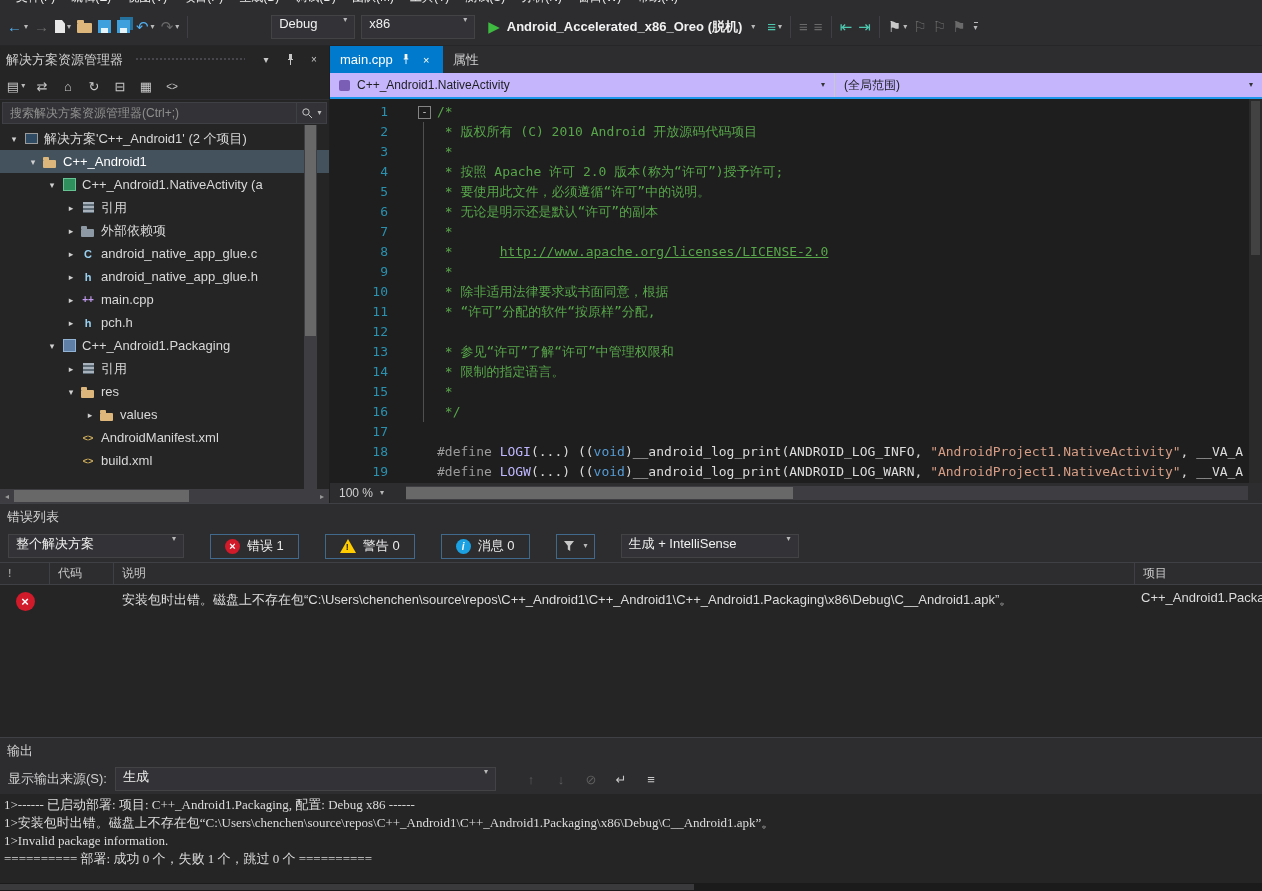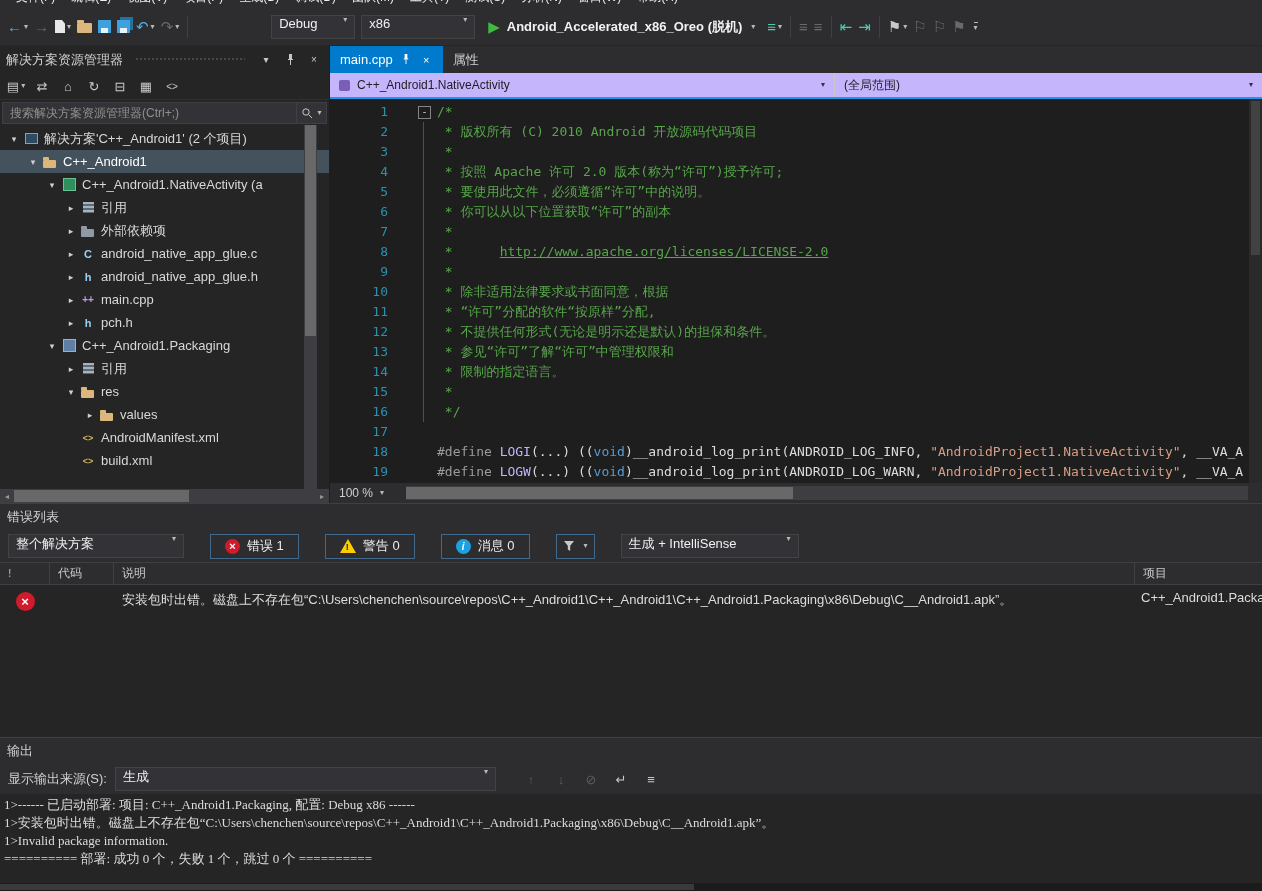--- a/index.html
+++ b/index.html
@@ -417,21 +417,21 @@
             <div class="cl">
               <span class="cmargin"></span>
               <span class="ln">5</span>
               <span class="fold guide"></span>
               <span class="ct"><span class="tk-cm"> * 要使用此文件，必须遵循“许可”中的说明。</span></span>
             </div>
             <div class="cl">
               <span class="cmargin"></span>
               <span class="ln">6</span>
               <span class="fold guide"></span>
-              <span class="ct"><span class="tk-cm"> * 你可以从以下位置获取“许可”的副本</span></span>
+              <span class="ct"><span class="tk-cm"> * 无论是明示还是默认“许可”的副本</span></span>
             </div>
             <div class="cl">
               <span class="cmargin"></span>
               <span class="ln">7</span>
               <span class="fold guide"></span>
               <span class="ct"><span class="tk-cm"> *</span></span>
             </div>
             <div class="cl">
               <span class="cmargin"></span>
               <span class="ln">8</span>
@@ -453,21 +453,20 @@
             <div class="cl">
               <span class="cmargin"></span>
               <span class="ln">11</span>
               <span class="fold guide"></span>
               <span class="ct"><span class="tk-cm"> * “许可”分配的软件“按原样”分配,</span></span>
             </div>
             <div class="cl">
               <span class="cmargin"></span>
               <span class="ln">12</span>
               <span class="fold guide"></span>
-              <span class="ct"><span class="tk-cm"> * 不提供任何形式(无论是明示还是默认)的担保和条件。</span></span>
             </div>
             <div class="cl">
               <span class="cmargin"></span>
               <span class="ln">13</span>
               <span class="fold guide"></span>
               <span class="ct"><span class="tk-cm"> * 参见“许可”了解“许可”中管理权限和</span></span>
             </div>
             <div class="cl">
               <span class="cmargin"></span>
               <span class="ln">14</span>

